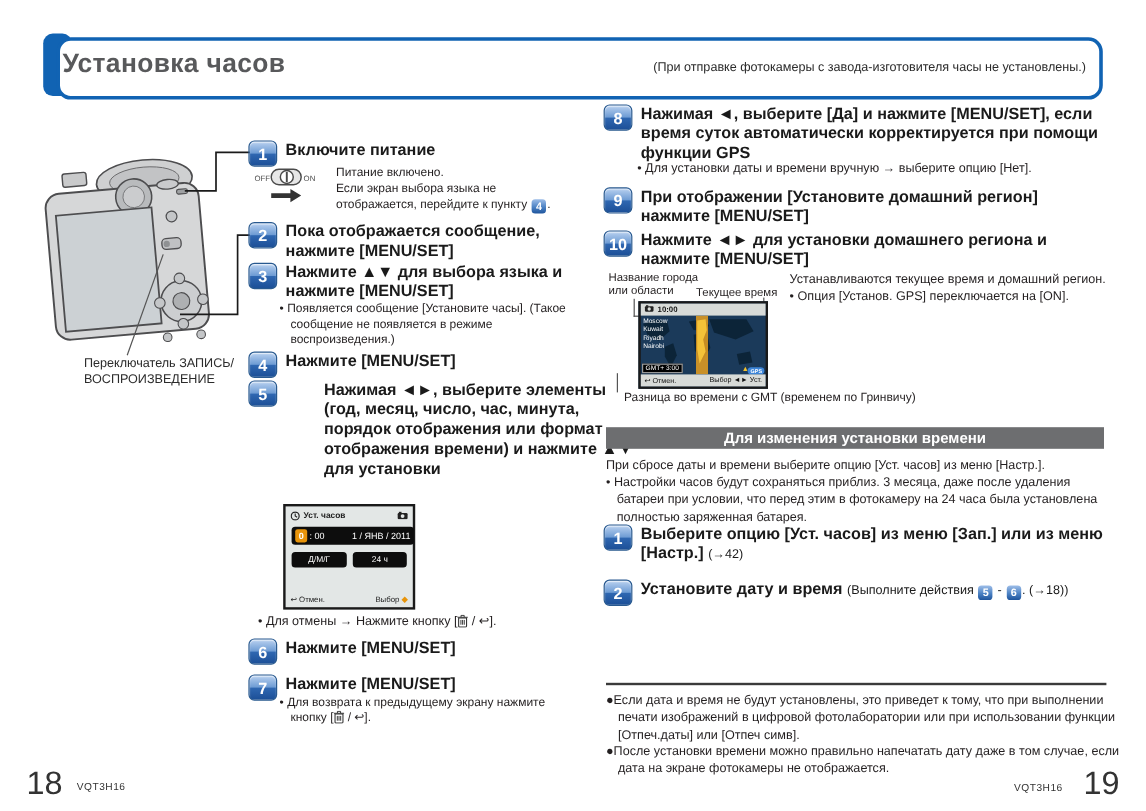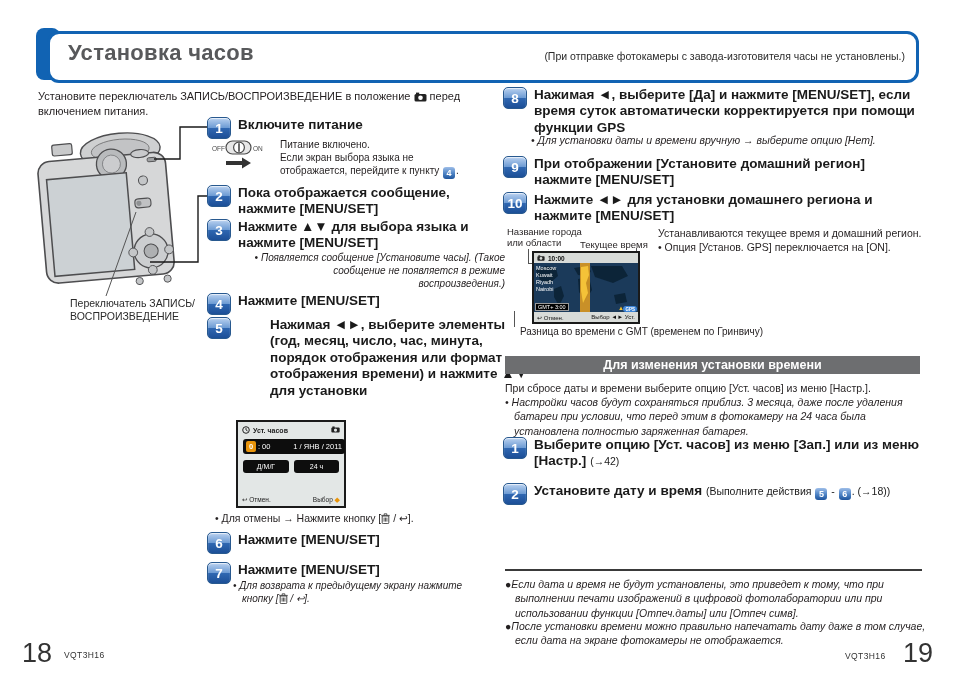--- a/index.html
+++ b/index.html
@@ -2,32 +2,32 @@
 <html><head>
 <meta charset="utf-8">
 <style>
   html,body{margin:0;padding:0;background:#fff;}
   #canvas{position:relative;width:955px;height:676px;background:#ffffff;overflow:hidden;
           font-family:"Liberation Sans",sans-serif;color:#2b2b2b;}
   .abs{position:absolute;}
   
   .title-accent{position:absolute;left:36px;top:28px;width:24px;height:52px;background:#1163b3;border-radius:8px;}
   .title-box{position:absolute;left:47px;top:31px;width:866px;height:46px;border:3px solid #1163b3;border-radius:12px;background:#fff;}
-  .title-text{position:absolute;left:68px;top:40px;font-size:22px;font-weight:bold;color:#58595b;letter-spacing:.3px;}
+  .title-text{position:absolute;left:52px;top:40px;font-size:22px;font-weight:bold;color:#58595b;letter-spacing:.3px;}
   .title-note{position:absolute;right:50px;top:50px;font-size:10.5px;color:#2b2b2b;}
   
   .body-txt{font-size:11px;line-height:1.38;color:#231f20;}
   .step{position:absolute;display:flex;align-items:flex-start;}
   .badge{min-width:20px;height:20px;padding:0 1px;border-radius:5px;margin-right:7px;flex:0 0 auto;
          background:linear-gradient(180deg,#b9d1f0 0%,#6e9cd4 48%,#2f67b1 52%,#1c4f97 100%);
          border:1px solid #28598f;color:#fff;font-weight:bold;font-size:13.5px;
          display:flex;align-items:center;justify-content:center;box-shadow:inset 0 1px 1px rgba(255,255,255,.7);}
   .step-title{font-size:13.5px;font-weight:bold;color:#1a1a1a;line-height:1.22;}
   .subnote{font-size:10px;line-height:1.3;color:#231f20;}
-  .hang{padding-left:9px;text-indent:-9px;font-style:italic;}
+  .hang{padding-left:9px;text-indent:-9px;}
   .mini-badge{display:inline-block;width:12px;height:12px;border-radius:3px;margin:0 1px;
          background:linear-gradient(180deg,#9dbde8 0%,#4c82c4 55%,#1e549c 100%);
          color:#fff;font-size:9px;font-weight:bold;text-align:center;line-height:12px;vertical-align:-2px;text-indent:0;}
   .pre{white-space:pre-line;}
   .ticon svg{vertical-align:-2px;}
   
   .section-bar{position:absolute;left:505px;top:356px;width:415px;height:18px;background:#6d6e70;
         color:#fff;font-size:12.5px;font-weight:bold;text-align:center;line-height:18px;}
   .rule{position:absolute;left:505px;top:569px;width:417px;height:2px;background:#3a3a3a;}
   .footer-num{position:absolute;font-size:27px;color:#333;}
@@ -65,29 +65,20 @@
 </head>
 <body>
 
 <div id="canvas">
 
   <div class="title-accent"></div>
   <div class="title-box"></div>
   <div class="title-text">Установка часов</div>
   <div class="title-note">(При отправке фотокамеры с завода-изготовителя часы не установлены.)</div>
 
-  <div class="abs body-txt" style="left:38px;top:89px;width:436px;">
-    <span>Установите переключатель ЗАПИСЬ/ВОСПРОИЗВЕДЕНИЕ в положение</span>
-    <span class="ticon"><svg width="13" height="10" viewBox="0 0 13 10">
-          <rect x="0.5" y="2" width="12" height="7.5" rx="1.5" fill="#222"></rect>
-          <circle cx="6.5" cy="5.8" r="2.3" fill="#fff"></circle>
-          <rect x="2" y="0.6" width="3.2" height="2.2" fill="#222"></rect>
-        </svg></span>
-    <span>перед включением питания.</span>
-  </div>
 
   <svg class="abs" style="left:28px;top:112px;" width="192" height="195" viewBox="0 0 192 195">
     <g transform="rotate(-5 75 105)">
       <ellipse cx="98" cy="40" rx="40" ry="17" fill="#cfd0d1" stroke="#4d4d4f" stroke-width="1.4"></ellipse>
       <ellipse cx="98" cy="40" rx="29" ry="11" fill="#c2c3c5" stroke="#6a6a6c" stroke-width="0.8"></ellipse>
       <rect x="30" y="29" width="20" height="11" rx="2" fill="#c9cacb" stroke="#4d4d4f" stroke-width="1.2"></rect>
       <rect x="14" y="45" width="128" height="122" rx="12" fill="#d6d7d8" stroke="#4d4d4f" stroke-width="1.6"></rect>
       <circle cx="88" cy="53" r="15" fill="#b9bbbd" stroke="#4d4d4f" stroke-width="1.3"></circle>
       <circle cx="88" cy="53" r="9" fill="#cbccce" stroke="#77787a" stroke-width="0.8"></circle>
       <ellipse cx="117" cy="45" rx="9" ry="4" fill="#c9cacc" stroke="#4d4d4f" stroke-width="1.1"></ellipse>
@@ -131,21 +122,21 @@
 
   <div class="step" style="left:207px;top:185px;">
     <span class="badge">2</span>
     <div class="step-title" style="width:255px;">Пока отображается сообщение, нажмите [MENU/SET]</div>
   </div>
 
   <div class="step" style="left:207px;top:219px;">
     <span class="badge">3</span>
     <div class="step-title" style="width:255px;">Нажмите ▲▼ для выбора языка и нажмите [MENU/SET]</div>
   </div>
-  <div class="abs subnote hang" style="left:250px;top:251px;width:246px;text-align:right;">• Появляется сообщение [Установите часы]. (Такое сообщение не появляется в режиме воспроизведения.)</div>
+  <div class="abs subnote hang" style="left:233px;top:251px;width:246px;">• Появляется сообщение [Установите часы]. (Такое сообщение не появляется в режиме воспроизведения.)</div>
 
   <div class="step" style="left:207px;top:293px;">
     <span class="badge">4</span>
     <div class="step-title">Нажмите [MENU/SET]</div>
   </div>
 
   <div class="step" style="left:207px;top:317px;">
     <span class="badge">5</span>
     <div class="step-title" style="width:258px;margin-left:32px;">Нажимая ◄►, выберите элементы (год, месяц, число, час, минута, порядок отображения или формат отображения времени) и нажмите ▲▼ для установки</div>
   </div>

